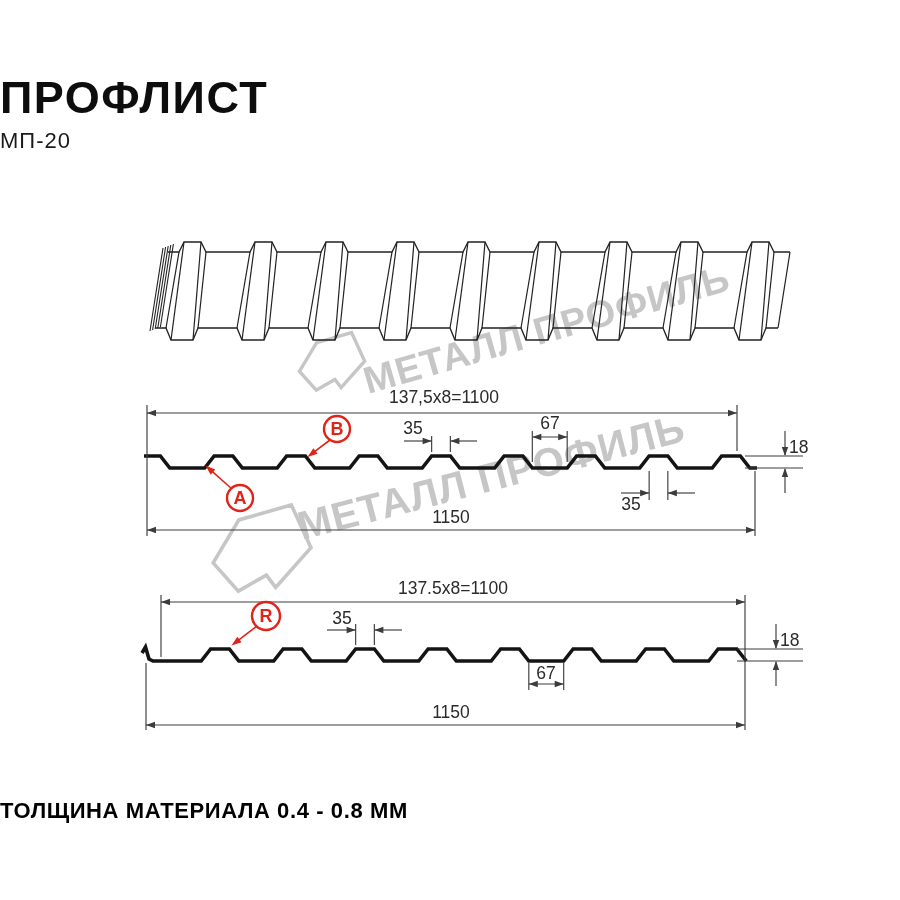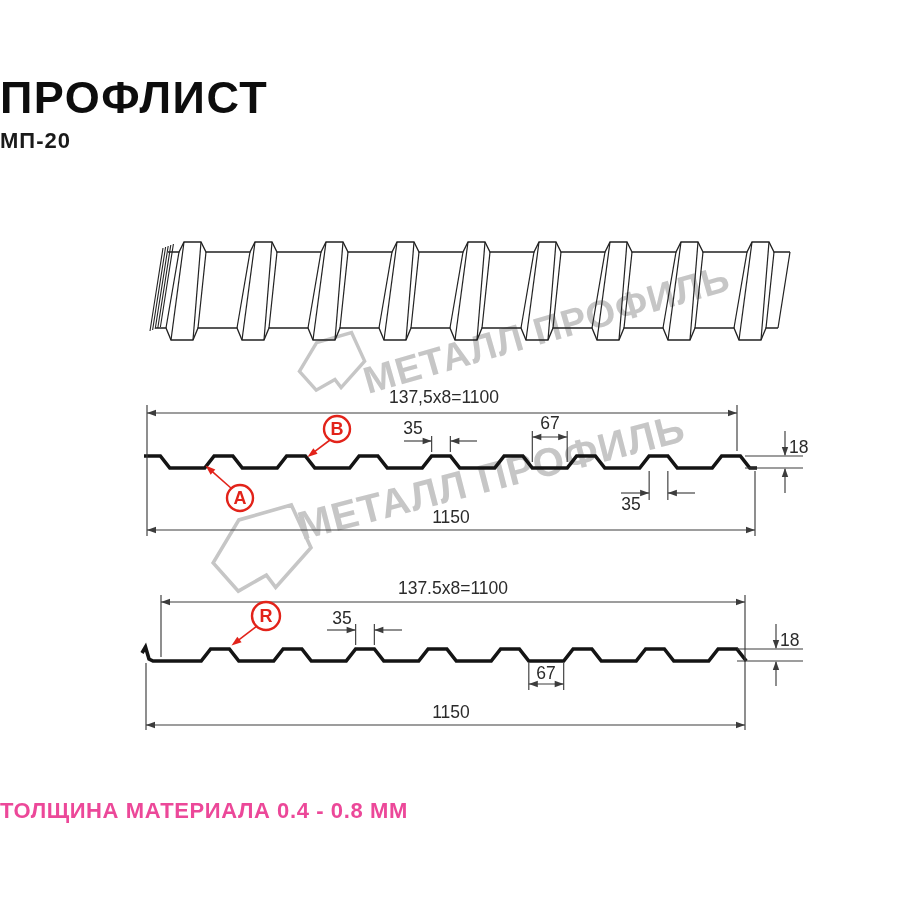--- a/index.html
+++ b/index.html
@@ -1,21 +1,21 @@
 <!DOCTYPE html>
 <html><head>
 <meta charset="utf-8">
 <style>
   html,body{margin:0;padding:0}
   body{width:900px;height:900px;background:#ffffff;position:relative;overflow:hidden;
        font-family:"Liberation Sans",sans-serif;}
   .hdr{position:absolute;left:0;right:0;text-align:left;white-space:nowrap}
   #title{top:72px;font-size:45px;font-weight:700;letter-spacing:1.5px;color:#0d0d0d}
-  #subtitle{top:128px;font-size:22px;font-weight:700;letter-spacing:1px;color:#1a1a1a}
-  #footer{top:798px;font-size:22px;font-weight:600;letter-spacing:.6px;color:#ec4899}
+  #subtitle{top:128px;font-size:22px;font-weight:400;letter-spacing:1px;color:#1a1a1a}
+  #footer{top:798px;font-size:22px;font-weight:600;letter-spacing:.6px;color:#000000}
   #art{position:absolute;left:0;top:0}
   text{font-family:"Liberation Sans",sans-serif}
   .dim{font-size:17.5px;fill:#2b2b2b}
   .mid{text-anchor:middle}
   .red{font-size:18px;font-weight:600;text-anchor:middle}
   .wm{font-size:38px;font-weight:700;letter-spacing:1px}
   .wm2{font-size:40px;font-weight:700;letter-spacing:1px}
 </style>
 </head>
 <body>

